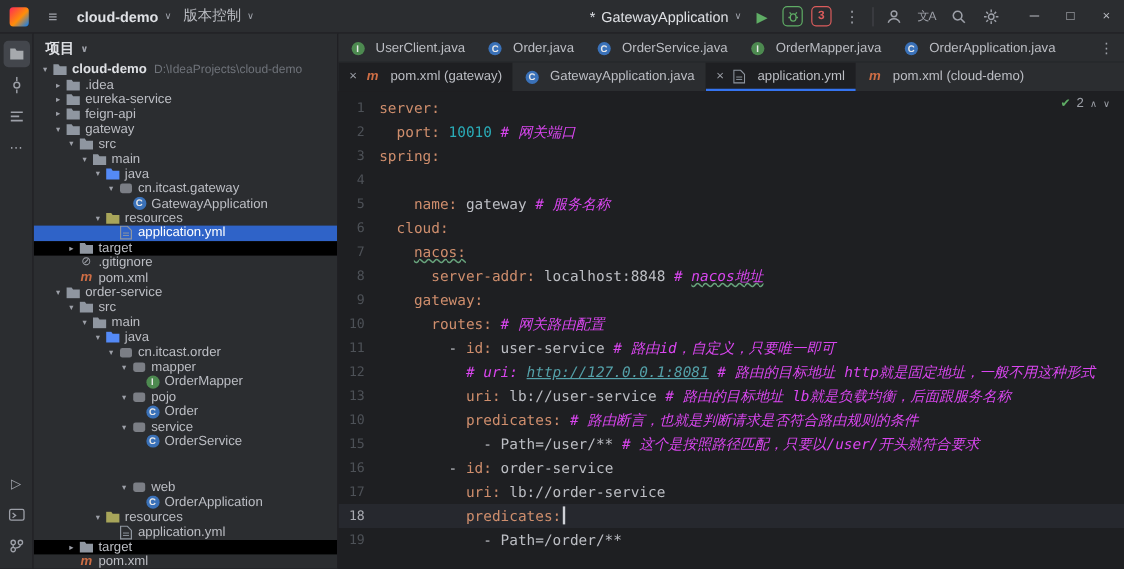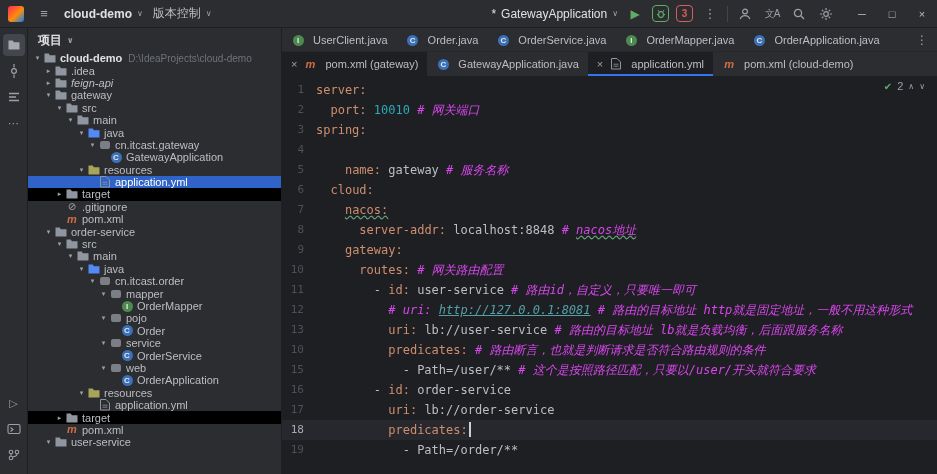--- a/index.html
+++ b/index.html
@@ -217,21 +217,30 @@
         </div>
         <div class="tree-row" style="padding-left: 15px;">
           <span class="twisty">▸</span>
           <span class="ico">
             <svg width="12" height="10" viewBox="0 0 12 10">
               <path d="M.5.5h4.2l1.2 1.7h5.6v7.3H.5z" fill="#8f96a0"></path>
             </svg>
           </span>
           <span class="lbl">.idea</span>
         </div>
-        <div class="tree-row" style="padding-left: 15px; font-style: italic;">
+        <div class="tree-row" style="padding-left: 15px;">
+          <span class="twisty">▸</span>
+          <span class="ico">
+            <svg width="12" height="10" viewBox="0 0 12 10">
+              <path d="M.5.5h4.2l1.2 1.7h5.6v7.3H.5z" fill="#8f96a0"></path>
+            </svg>
+          </span>
+          <span class="lbl">eureka-service</span>
+        </div>
+        <div class="tree-row" style="padding-left: 15px;">
           <span class="twisty">▸</span>
           <span class="ico">
             <svg width="12" height="10" viewBox="0 0 12 10">
               <path d="M.5.5h4.2l1.2 1.7h5.6v7.3H.5z" fill="#8f96a0"></path>
             </svg>
           </span>
           <span class="lbl">feign-api</span>
         </div>
         <div class="tree-row" style="padding-left: 15px;">
           <span class="twisty">▾</span>
@@ -403,21 +412,21 @@
           </span>
           <span class="lbl">service</span>
         </div>
         <div class="tree-row" style="padding-left: 81px;">
           <span class="twisty"></span>
           <span class="ico">
             <span class="cbadge c-class">C</span>
           </span>
           <span class="lbl">OrderService</span>
         </div>
-        <div class="tree-row" style="padding-left: 70px;">
+        <div class="tree-row" style="padding-left: 70px; margin-top: 26px;">
           <span class="twisty">▾</span>
           <span class="ico">
             <span class="pkg"></span>
           </span>
           <span class="lbl">web</span>
         </div>
         <div class="tree-row" style="padding-left: 81px;">
           <span class="twisty"></span>
           <span class="ico">
             <span class="cbadge c-class">C</span>

